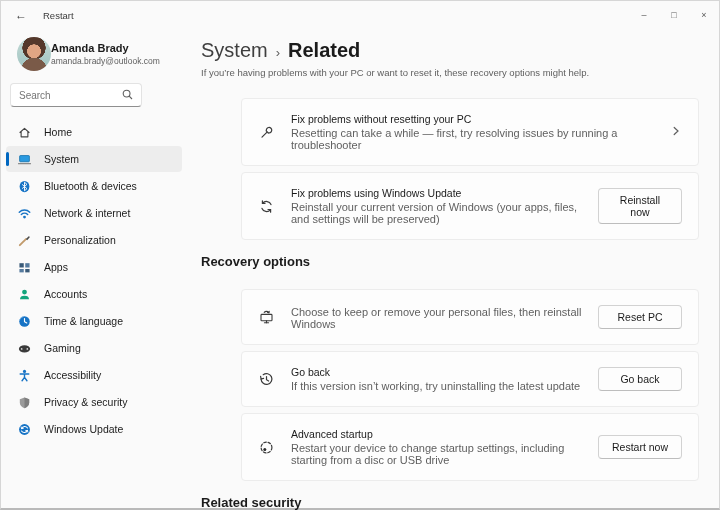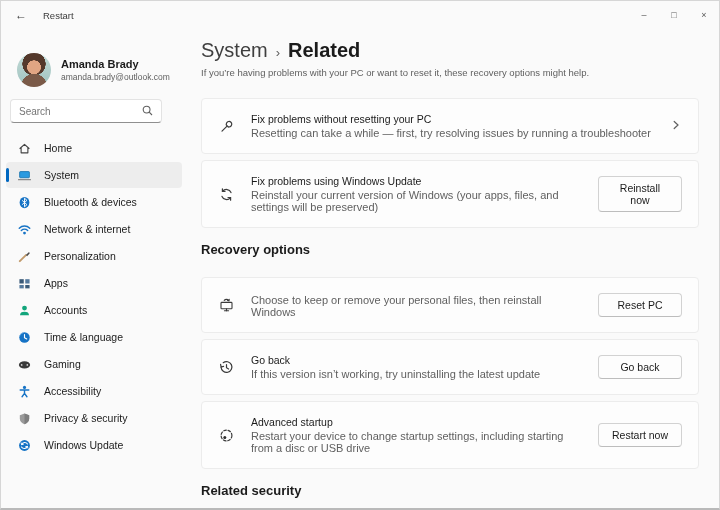--- a/index.html
+++ b/index.html
@@ -17,32 +17,32 @@
   .app-title { font-size: 9.5px; color: #3b3b3b; margin-left: 10px; }
   .win-controls { margin-left: auto; display: flex; align-items: center;
     height: 100%; }
   .win-btn { width: 30px; height: 100%; display: flex; align-items: center;
     justify-content: center; font-size: 9px; color: #5a5a5a; }
 
   .body-row { flex: 1; display: flex; min-height: 0; }
 
   
   .sidebar { width: 186px; flex: 0 0 186px; padding-top: 4px; }
-  .profile { display: flex; align-items: center; gap: 10px;
-    margin: 20px 10px 12px 16px; }
+  .profile { display: flex; align-items: center; 
+    margin: 4px 10px 12px 16px; }
   .avatar { width: 34px; height: 34px; border-radius: 50%; flex: 0 0 34px;
     background:
       radial-gradient(circle at 50% 100%, #7a5a48 0 34%, rgba(0,0,0,0) 35%),
       radial-gradient(circle at 50% 42%, #e0a583 0 26%, rgba(0,0,0,0) 27%),
       radial-gradient(circle at 50% 32%, #54382b 0 40%, rgba(0,0,0,0) 41%),
       linear-gradient(#c3dad6, #9fc3c0); }
   .profile-name { font-size: 11px; font-weight: 700; color: #1b1b1b; }
   .profile-email { font-size: 8.5px; color: #5f5f5f; margin-top: 2px; }
 
-  .searchbox { margin: 2px 14px 12px 9px; height: 24px; width: 152px;
+  .searchbox { margin: 2px 14px 12px 9px; height: 24px; width: 132px;
     background: #ffffff; border: 1px solid #e3e3e3; border-bottom: 1px solid #8f8f8f;
     border-radius: 4px; display: flex; align-items: center; padding: 0 8px; }
   .searchbox input { border: none; outline: none; flex: 1; font-size: 10px;
     color: #1b1b1b; background: transparent; min-width: 0;
     font-family: "Liberation Sans", sans-serif; }
   .searchbox input::placeholder { color: #757575; }
 
   .nav { margin-top: 4px; }
   .nav-item { position: relative; display: flex; align-items: center; gap: 12px;
     height: 26px; margin: 1px 5px; padding-left: 11px; border-radius: 4px;
@@ -57,21 +57,21 @@
   .main { flex: 1; padding: 8px 20px 0 14px; min-width: 0; }
   .breadcrumb { display: flex; align-items: baseline; gap: 8px; margin-top: 2px; }
   .crumb-parent { font-size: 20px; font-weight: 400; color: #3f3f3f; }
   .crumb-sep { font-size: 13px; color: #5f5f5f; }
   .crumb-current { font-size: 20px; font-weight: 700; color: #1b1b1b; }
   .page-subtitle { margin-top: 5px; font-size: 9.5px; color: #5f5f5f; }
 
   .cards { margin-top: 20px; display: flex; flex-direction: column; gap: 6px; }
   .card { min-height: 42px; background: #fdfdfd; border: 1px solid #ececec;
     border-radius: 4px; display: flex; align-items: center; gap: 16px;
-    padding: 14px 16px; }
+    padding: 14px 16px; margin-left: 40px; }
   .card-icon { width: 17px; height: 17px; flex: 0 0 17px; }
   .card-texts { display: flex; flex-direction: column; min-width: 0; }
   .card-title { font-size: 10.5px; color: #1b1b1b; }
   .card-sub { font-size: 11px; color: #5f5f5f; margin-top: 2px; }
   .card-right { margin-left: auto; display: flex; align-items: flex-start; }
   .btn { font-size: 10.5px; color: #1b1b1b; background: #fdfdfd;
     border: 1px solid #d2d2d2; border-bottom-color: #bdbdbd; border-radius: 4px;
     padding: 5px 10px; min-width: 84px; text-align: center; cursor: default;
     font-family: "Liberation Sans", sans-serif; }
   .section-title { margin: 14px 0 8px; font-size: 13px; font-weight: 700;

